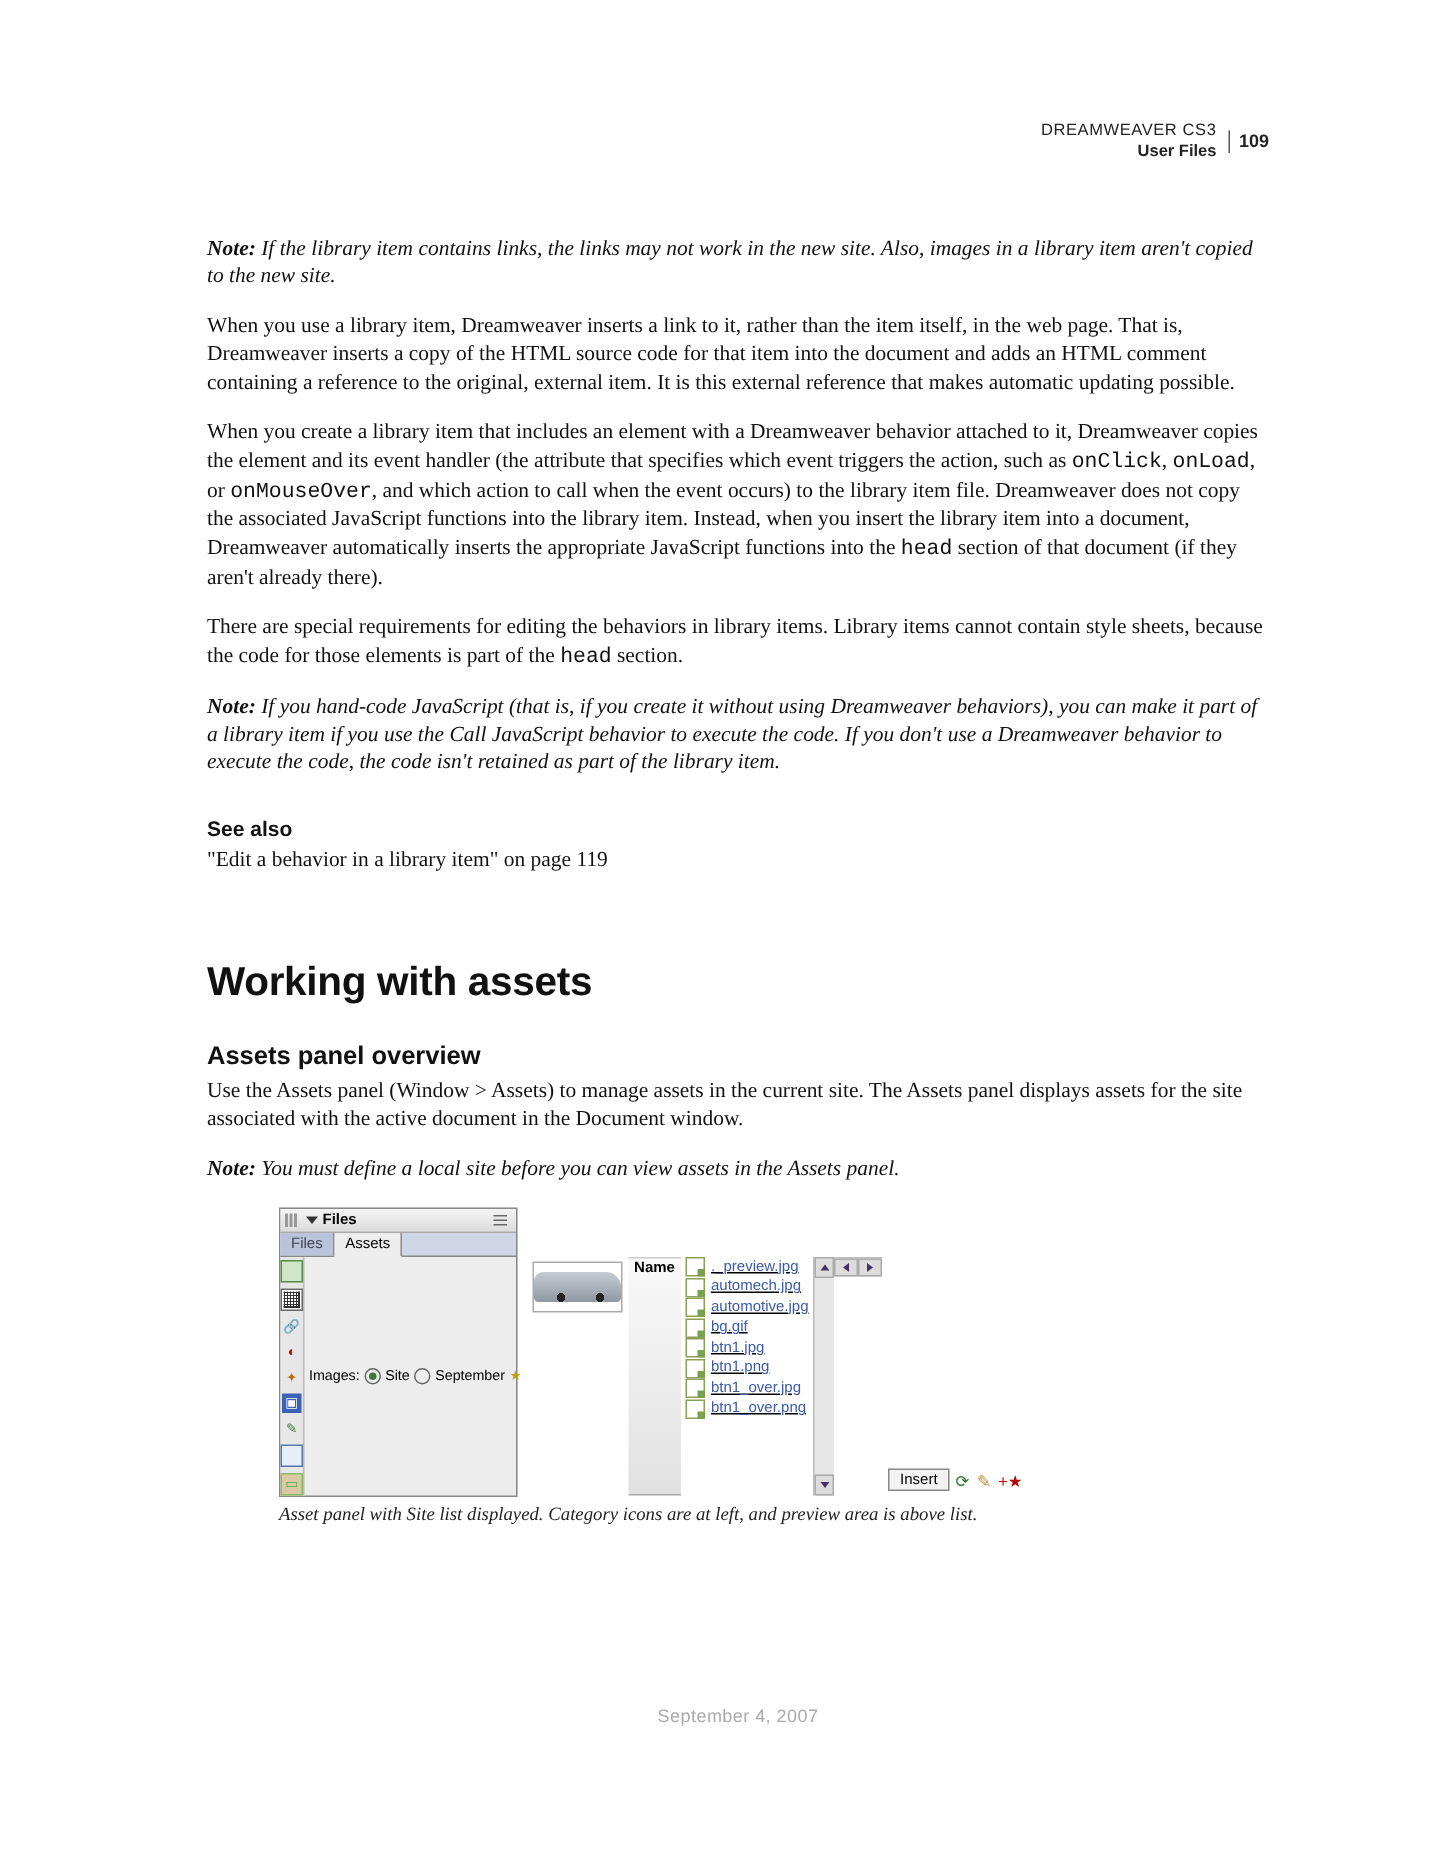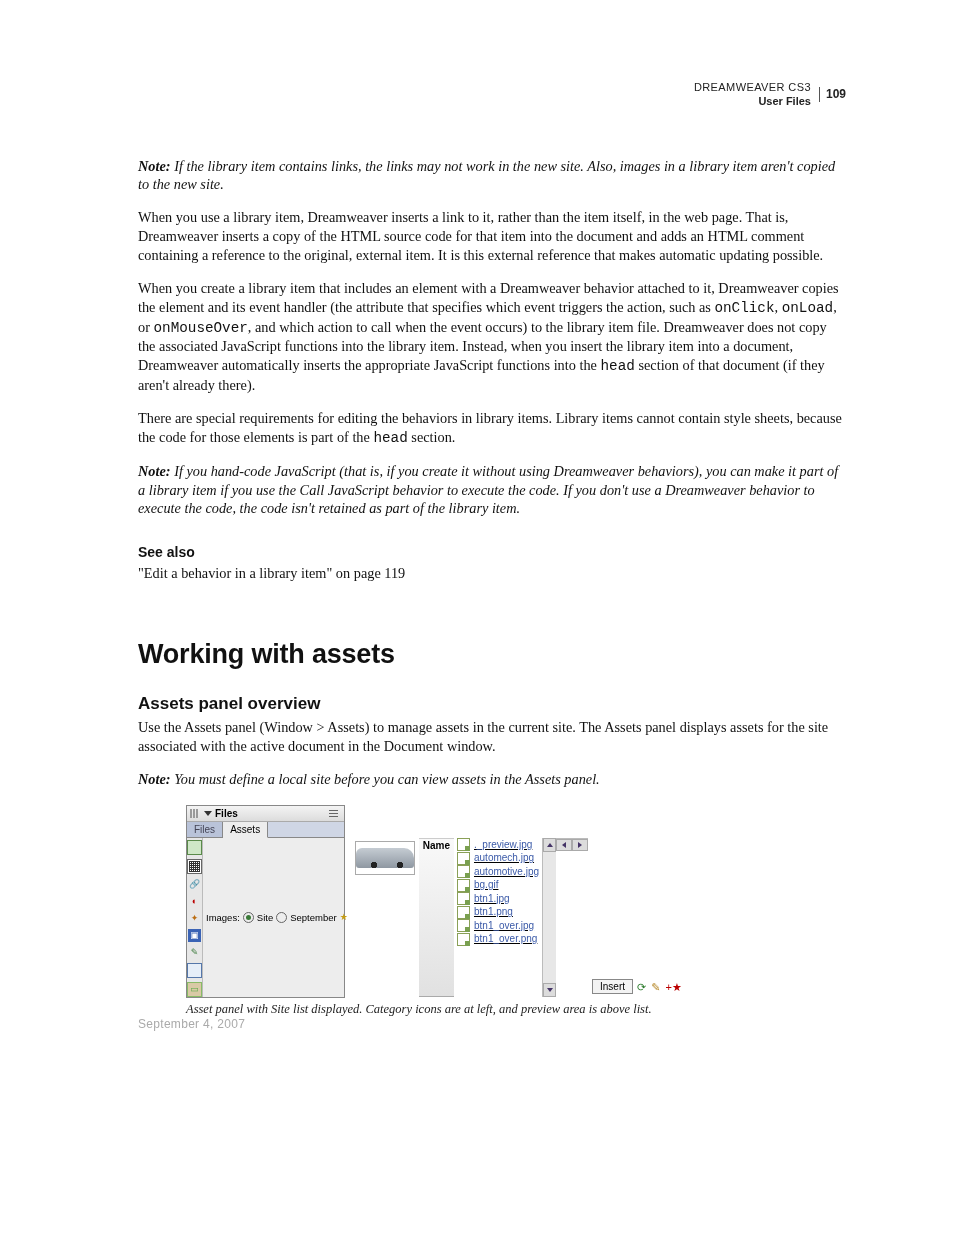--- a/index.html
+++ b/index.html
@@ -64,23 +64,25 @@
     margin-top: 16px;
     margin-left: 48px;
   }
   .figcaption {
     font-style: italic;
     font-size: 12.5px;
     margin-top: 4px;
     color: #222;
   }
   .footer-date {
+    text-align: center;
     font-family: Arial, sans-serif;
     font-size: 12px;
     color: #aaa;
+    margin-top: 120px;
     letter-spacing: 0.3px;
   }
   
   .panel {
     width: 157px;
     font-family: Tahoma, "Segoe UI", Arial, sans-serif;
     font-size: 10px;
     color: #000;
     border: 1px solid #888;
     background: #ededed;

